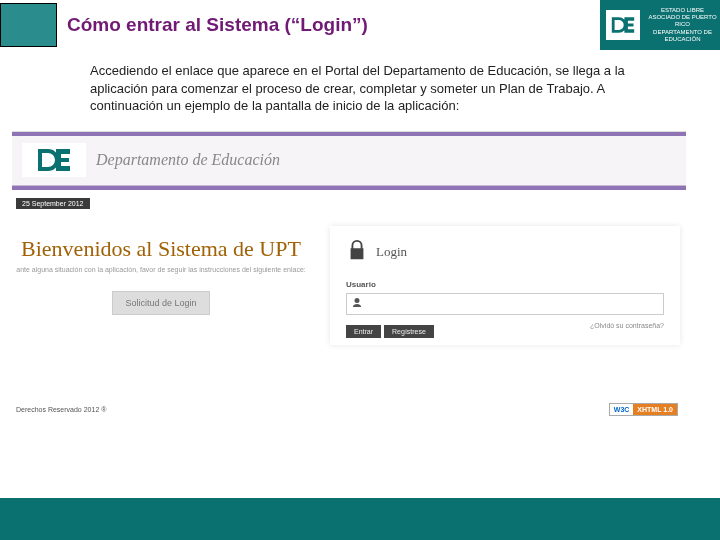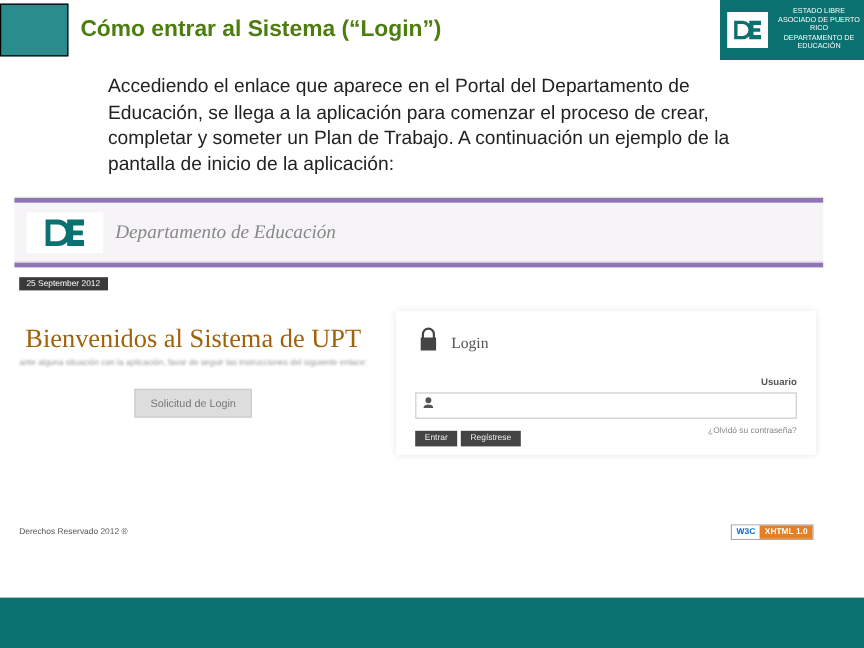--- a/index.html
+++ b/index.html
@@ -19,21 +19,21 @@
   .teal-block {
     width: 57px;
     height: 44px;
     background: #2a8c8c;
     border: 1px solid #000;
     margin-right: 10px;
   }
   .title {
     font-size: 19px;
     font-weight: bold;
-    color: #4d7c0f;
+    color: #701a75;
     flex: 1;
   }
   .de-logo {
     width: 120px;
     height: 50px;
     background: #0a7070;
     display: flex;
     align-items: center;
     justify-content: center;
     position: relative;
@@ -52,21 +52,21 @@
   .de-logo .logo-text {
     position: absolute;
     left: 45px;
     color: #fff;
     font-size: 6px;
     line-height: 1.2;
     text-align: center;
   }
   .intro {
     padding: 12px 88px 10px 90px;
-    font-size: 16px;
+    font-size: 13px;
     line-height: 1.35;
     color: #222;
   }
   .screenshot {
     margin: 6px 34px 0 12px;
     border-top: 1px solid #ddd;
   }
   .ss-header {
     height: 50px;
     background: #f6f4f7;
@@ -156,21 +156,20 @@
     gap: 30px;
     margin-bottom: 10px;
   }
   .field { flex:1; }
   .field-label {
     font-size:8px;
     color:#555;
     font-weight:bold;
     margin-bottom:4px;
     filter: blur(0.4px);
-    text-align: right;
   }
   .field-input {
     height:22px;
     border:1px solid #ccc;
     display:flex;
     align-items:center;
     padding:0 4px;
     background:#fff;
   }
   .field-input svg { width:12px; height:12px; }

